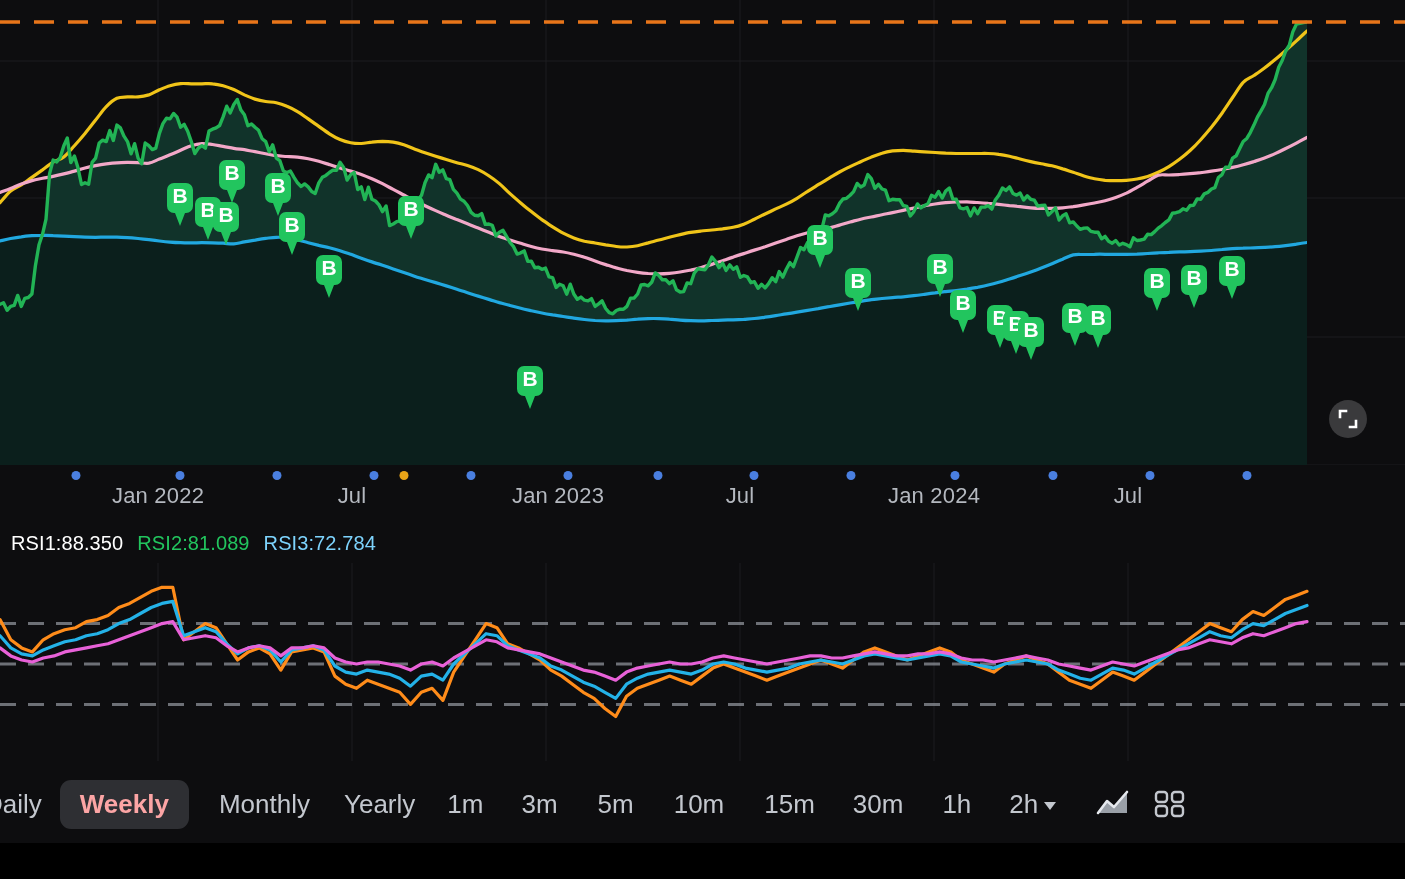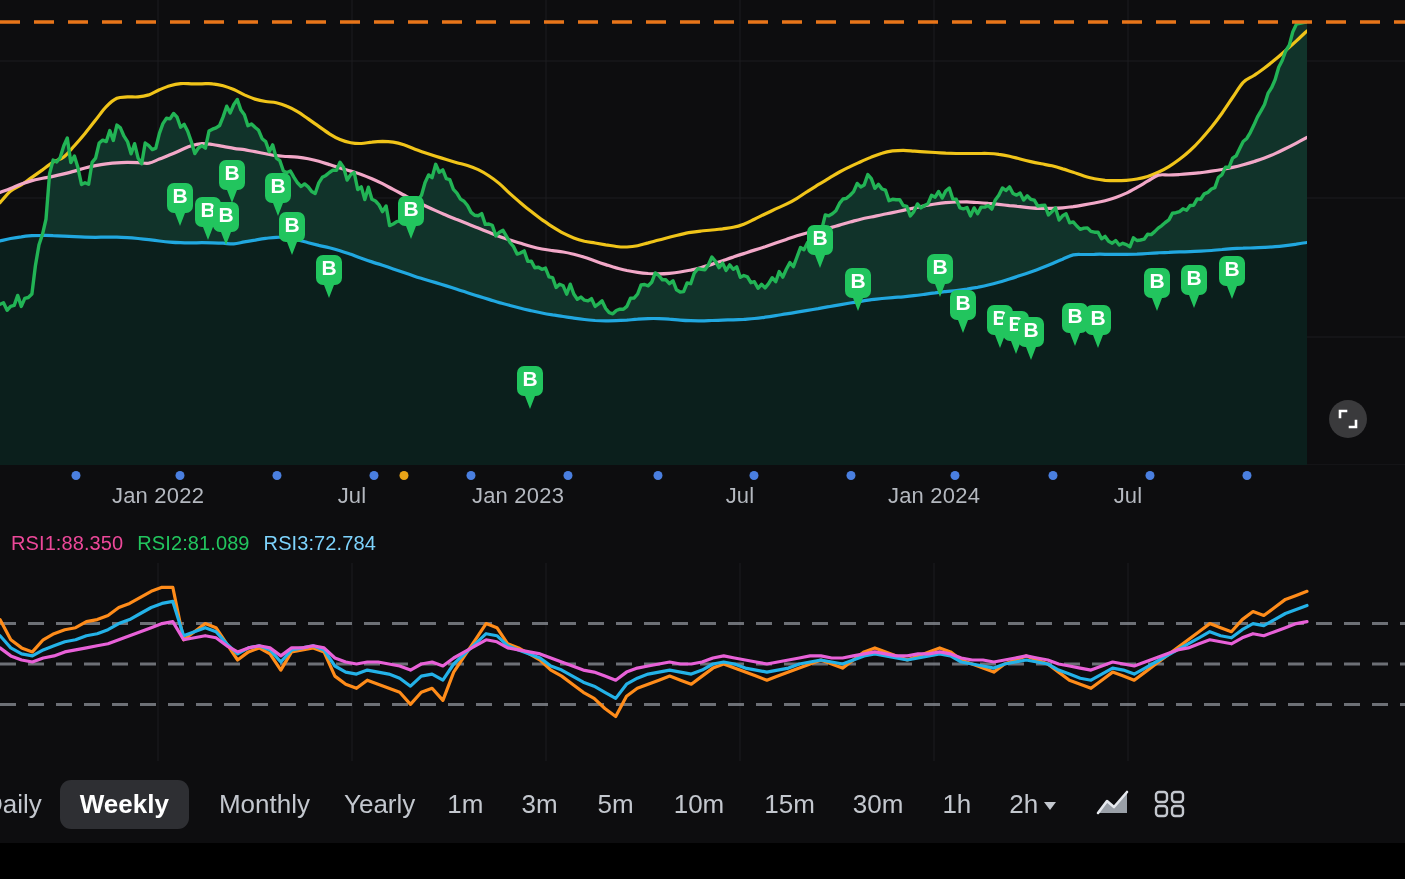--- a/index.html
+++ b/index.html
@@ -118,21 +118,21 @@
     color: #c3c7ce;
     font-size: 26px;
     white-space: nowrap;
     padding: 9px 0;
     cursor: pointer;
     flex: 0 0 auto;
   }
   .tf-item.selected {
     background: #2e2f33;
     border-radius: 11px;
-    color: #ffffff;
+    color: #fca5a5;
     font-weight: bold;
     padding: 9px 20px;
   }
   .tb-icon {
     flex: 0 0 auto;
     cursor: pointer;
     display: flex;
     align-items: center;
     justify-content: center;
   }
@@ -290,29 +290,29 @@
         <div class="event-dot" style="left: 754px; background: rgb(74, 127, 224);"></div>
         <div class="event-dot" style="left: 851px; background: rgb(74, 127, 224);"></div>
         <div class="event-dot" style="left: 955px; background: rgb(74, 127, 224);"></div>
         <div class="event-dot" style="left: 1053px; background: rgb(74, 127, 224);"></div>
         <div class="event-dot" style="left: 1150px; background: rgb(74, 127, 224);"></div>
         <div class="event-dot" style="left: 1247px; background: rgb(74, 127, 224);"></div>
       </div>
     <div id="axis-labels">
         <div class="axis-label" style="left: 158px;">Jan 2022</div>
         <div class="axis-label" style="left: 352px;">Jul</div>
-        <div class="axis-label" style="left: 518px;">Jan 2023</div>
+        <div class="axis-label" style="left: 558px;">Jan 2023</div>
         <div class="axis-label" style="left: 740px;">Jul</div>
         <div class="axis-label" style="left: 934px;">Jan 2024</div>
         <div class="axis-label" style="left: 1128px;">Jul</div>
       </div>
   </div>
 
   <div id="rsi-legend">
-      <span class="rsi-legend-item" style="color: #ec4899;">RSI1:88.350</span>
+      <span class="rsi-legend-item" style="color: #ffffff;">RSI1:88.350</span>
       <span class="rsi-legend-item" style="color: #22c55e;">RSI2:81.089</span>
       <span class="rsi-legend-item" style="color: #7dd3fc;">RSI3:72.784</span>
     </div>
 
   <div id="rsi-panel">
     <svg id="rsi-svg" width="1405" height="198" viewBox="0 0 1405 198">
       <rect x="0" y="0" width="1405" height="198" fill="#0d0d0f"></rect>
       <g id="rsi-grid">
           <line x1="158" y1="0" x2="158" y2="198" stroke="#1c1c20" stroke-width="1"></line>
           <line x1="352" y1="0" x2="352" y2="198" stroke="#1c1c20" stroke-width="1"></line>

